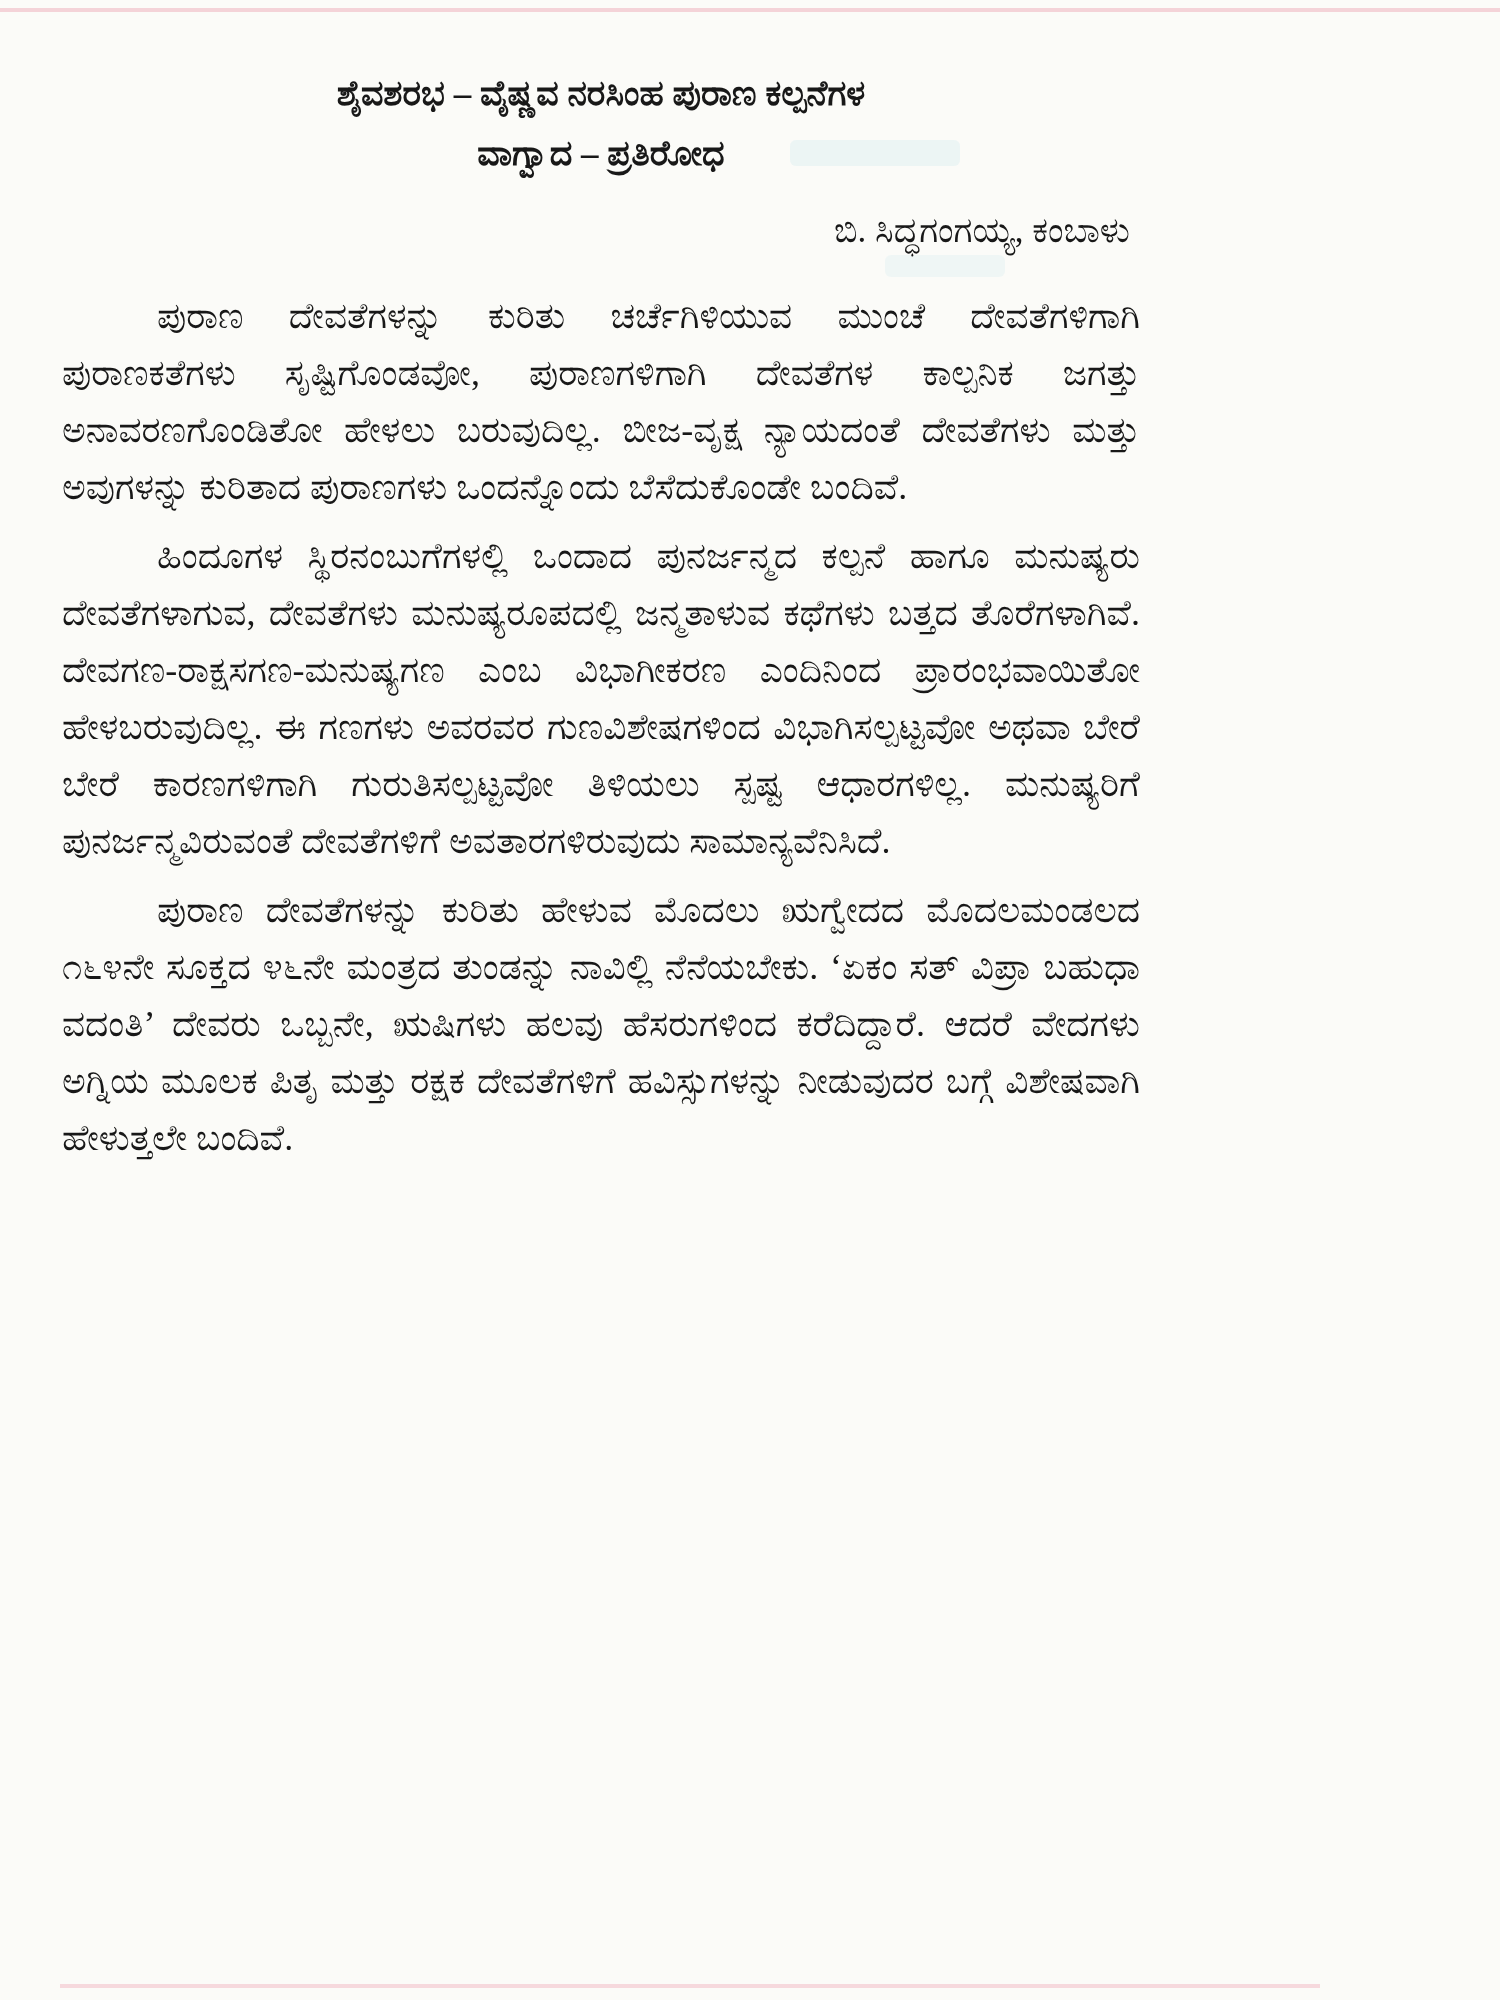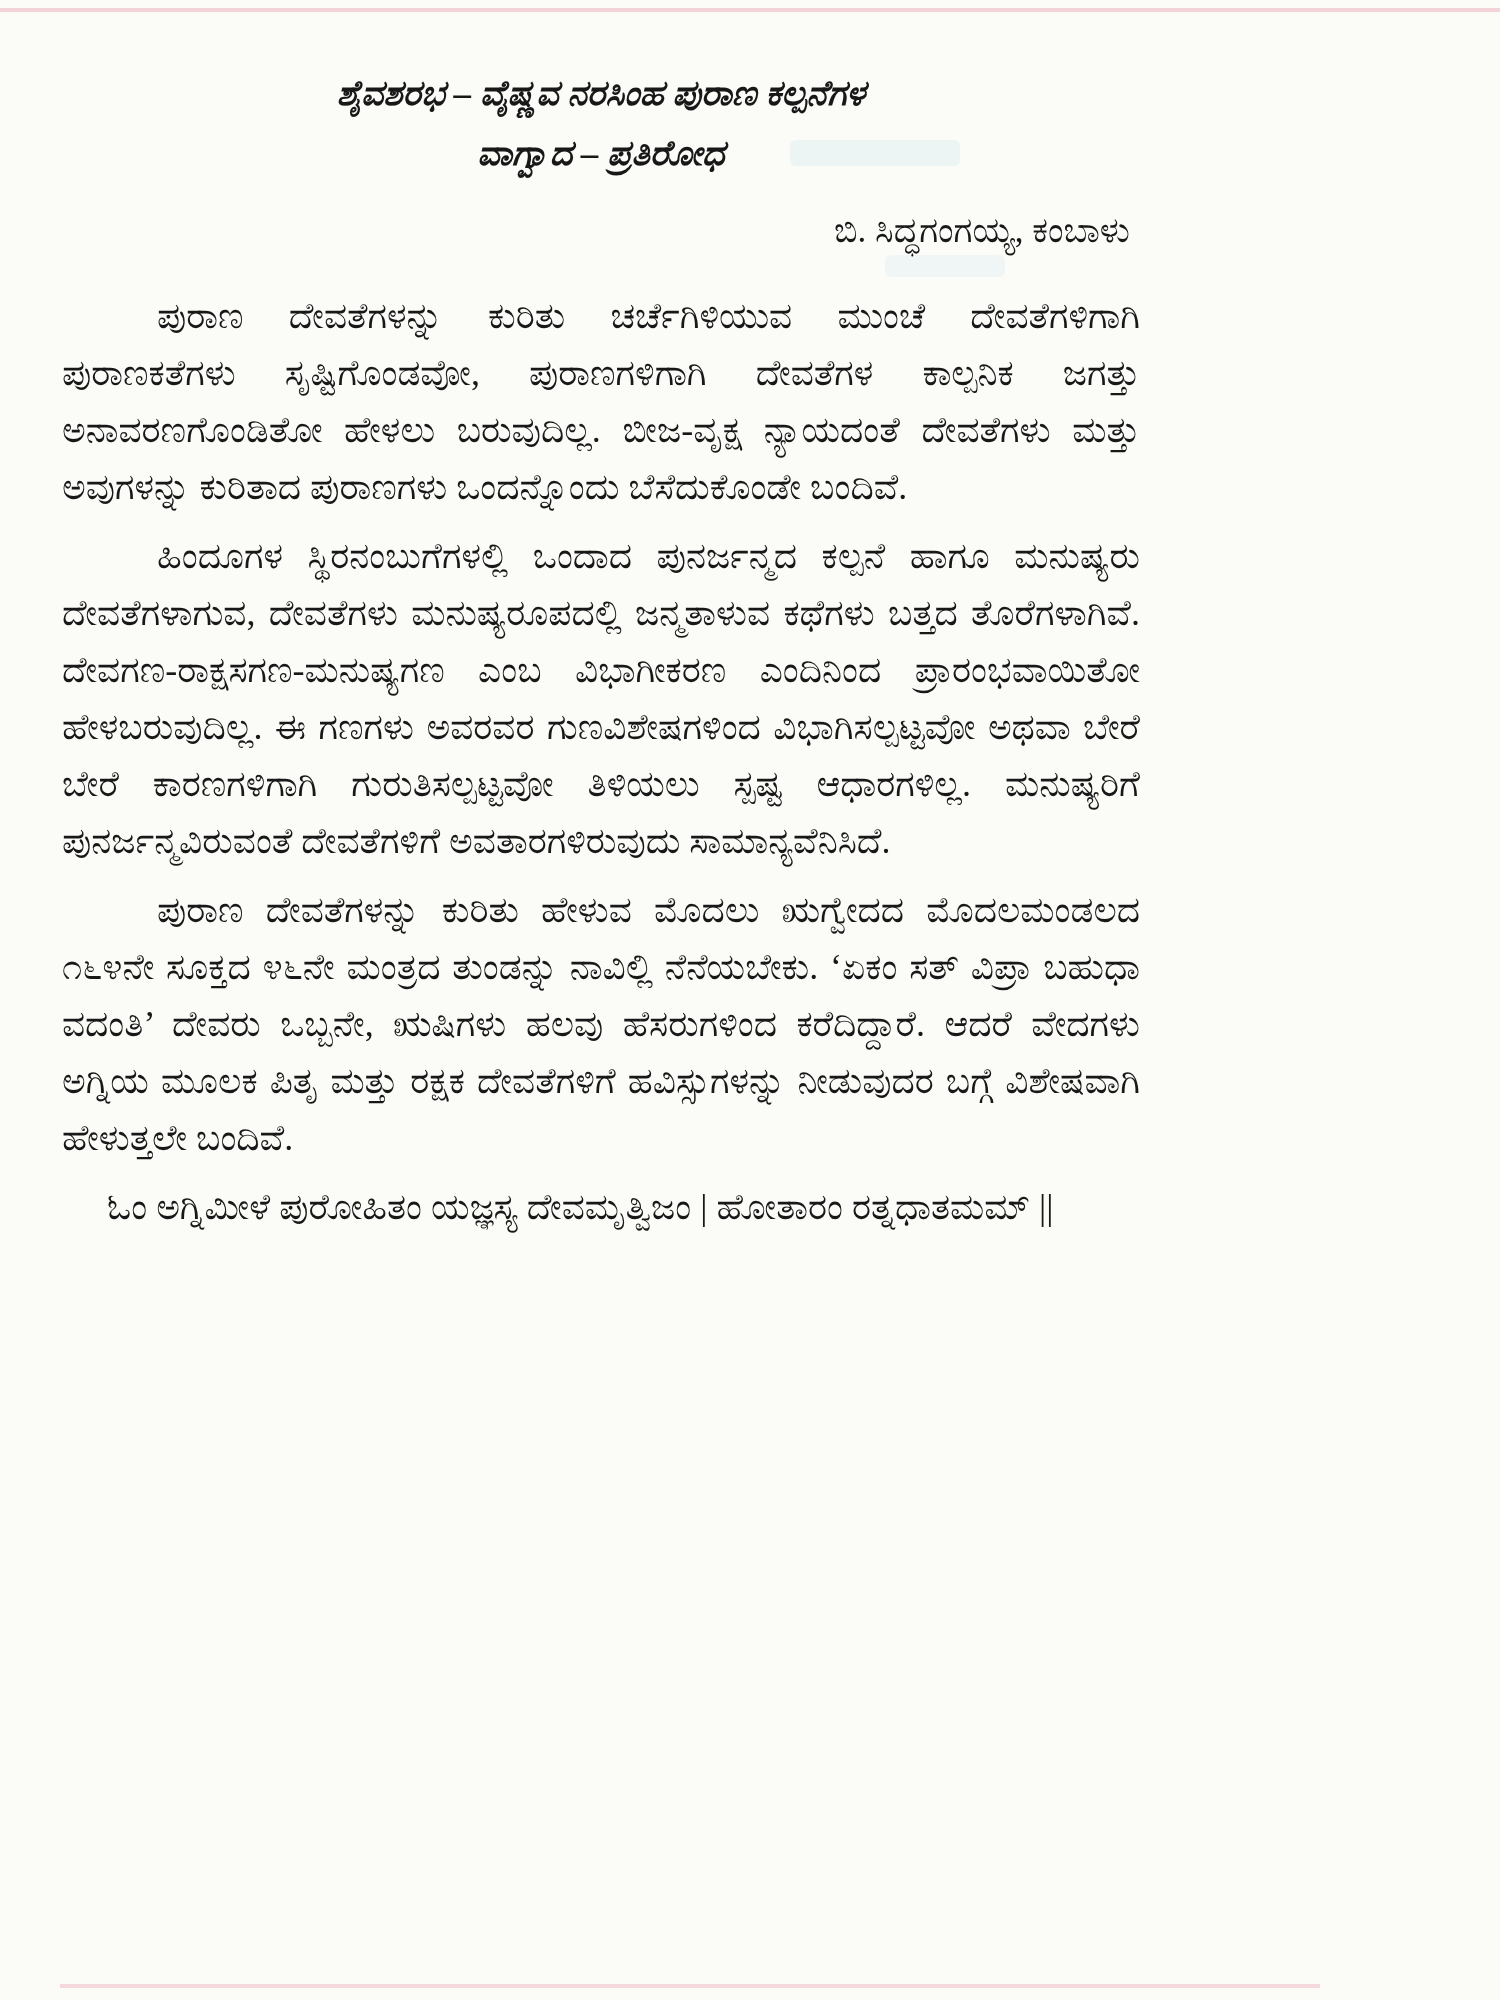--- a/index.html
+++ b/index.html
@@ -37,21 +37,20 @@
     position: absolute;
     left: 62px; top: 64px;
     width: 1078px;
   }
   .title {
     text-align: center;
     font-weight: bold;
     font-size: 35px;
     line-height: 60px;
     margin: 0;
-    font-style: italic;
   }
   .author {
     text-align: right;
     font-size: 35px;
     line-height: 34px;
     margin: 30px 10px 0 0;
   }
   .body-text-block {
     margin-top: 40px;
     font-size: 36px;
@@ -82,17 +81,16 @@
     <span>ಶೈವಶರಭ – ವೈಷ್ಣವ ನರಸಿಂಹ ಪುರಾಣ ಕಲ್ಪನೆಗಳ</span><br>
     <span>ವಾಗ್ವಾದ – ಪ್ರತಿರೋಧ</span>
   </h1>
 
   <div class="author">ಬಿ. ಸಿದ್ಧಗಂಗಯ್ಯ, ಕಂಬಾಳು</div>
 
   <div class="body-text-block">
       <p class="para indent"><span>ಪುರಾಣ ದೇವತೆಗಳನ್ನು ಕುರಿತು ಚರ್ಚೆಗಿಳಿಯುವ ಮುಂಚೆ ದೇವತೆಗಳಿಗಾಗಿ ಪುರಾಣಕತೆಗಳು ಸೃಷ್ಟಿಗೊಂಡವೋ, ಪುರಾಣಗಳಿಗಾಗಿ ದೇವತೆಗಳ ಕಾಲ್ಪನಿಕ ಜಗತ್ತು ಅನಾವರಣಗೊಂಡಿತೋ ಹೇಳಲು ಬರುವುದಿಲ್ಲ. ಬೀಜ-ವೃಕ್ಷ ನ್ಯಾಯದಂತೆ ದೇವತೆಗಳು ಮತ್ತು ಅವುಗಳನ್ನು ಕುರಿತಾದ ಪುರಾಣಗಳು ಒಂದನ್ನೊಂದು ಬೆಸೆದುಕೊಂಡೇ ಬಂದಿವೆ.</span></p>
       <p class="para indent"><span>ಹಿಂದೂಗಳ ಸ್ಥಿರನಂಬುಗೆಗಳಲ್ಲಿ ಒಂದಾದ ಪುನರ್ಜನ್ಮದ ಕಲ್ಪನೆ ಹಾಗೂ ಮನುಷ್ಯರು ದೇವತೆಗಳಾಗುವ, ದೇವತೆಗಳು ಮನುಷ್ಯರೂಪದಲ್ಲಿ ಜನ್ಮತಾಳುವ ಕಥೆಗಳು ಬತ್ತದ ತೊರೆಗಳಾಗಿವೆ. ದೇವಗಣ-ರಾಕ್ಷಸಗಣ-ಮನುಷ್ಯಗಣ ಎಂಬ ವಿಭಾಗೀಕರಣ ಎಂದಿನಿಂದ ಪ್ರಾರಂಭವಾಯಿತೋ ಹೇಳಬರುವುದಿಲ್ಲ. ಈ ಗಣಗಳು ಅವರವರ ಗುಣವಿಶೇಷಗಳಿಂದ ವಿಭಾಗಿಸಲ್ಪಟ್ಟವೋ ಅಥವಾ ಬೇರೆ ಬೇರೆ ಕಾರಣಗಳಿಗಾಗಿ ಗುರುತಿಸಲ್ಪಟ್ಟವೋ ತಿಳಿಯಲು ಸ್ಪಷ್ಟ ಆಧಾರಗಳಿಲ್ಲ. ಮನುಷ್ಯರಿಗೆ ಪುನರ್ಜನ್ಮವಿರುವಂತೆ ದೇವತೆಗಳಿಗೆ ಅವತಾರಗಳಿರುವುದು ಸಾಮಾನ್ಯವೆನಿಸಿದೆ.</span></p>
       <p class="para indent"><span>ಪುರಾಣ ದೇವತೆಗಳನ್ನು ಕುರಿತು ಹೇಳುವ ಮೊದಲು ಋಗ್ವೇದದ ಮೊದಲಮಂಡಲದ ೧೬೪ನೇ ಸೂಕ್ತದ ೪೬ನೇ ಮಂತ್ರದ ತುಂಡನ್ನು ನಾವಿಲ್ಲಿ ನೆನೆಯಬೇಕು. </span><span class="bold">‘ಏಕಂ ಸತ್ ವಿಪ್ರಾ ಬಹುಧಾ ವದಂತಿ’</span><span> ದೇವರು ಒಬ್ಬನೇ, ಋಷಿಗಳು ಹಲವು ಹೆಸರುಗಳಿಂದ ಕರೆದಿದ್ದಾರೆ. ಆದರೆ ವೇದಗಳು ಅಗ್ನಿಯ ಮೂಲಕ ಪಿತೃ ಮತ್ತು ರಕ್ಷಕ ದೇವತೆಗಳಿಗೆ ಹವಿಸ್ಸುಗಳನ್ನು ನೀಡುವುದರ ಬಗ್ಗೆ ವಿಶೇಷವಾಗಿ ಹೇಳುತ್ತಲೇ ಬಂದಿವೆ.</span></p>
-      <p class="para mantra"><span class="bold">ಓಂ ಅಗ್ನಿಮೀಳೆ ಪುರೋಹಿತಂ ಯಜ್ಞಸ್ಯ ದೇವಮೃತ್ವಿಜಂ | ಹೋತಾರಂ ರತ್ನಧಾತಮಮ್ ||</span></p>
     </div>
 </div>
 
 <div class="scan-line-bottom"></div>
 
 </body></html>

